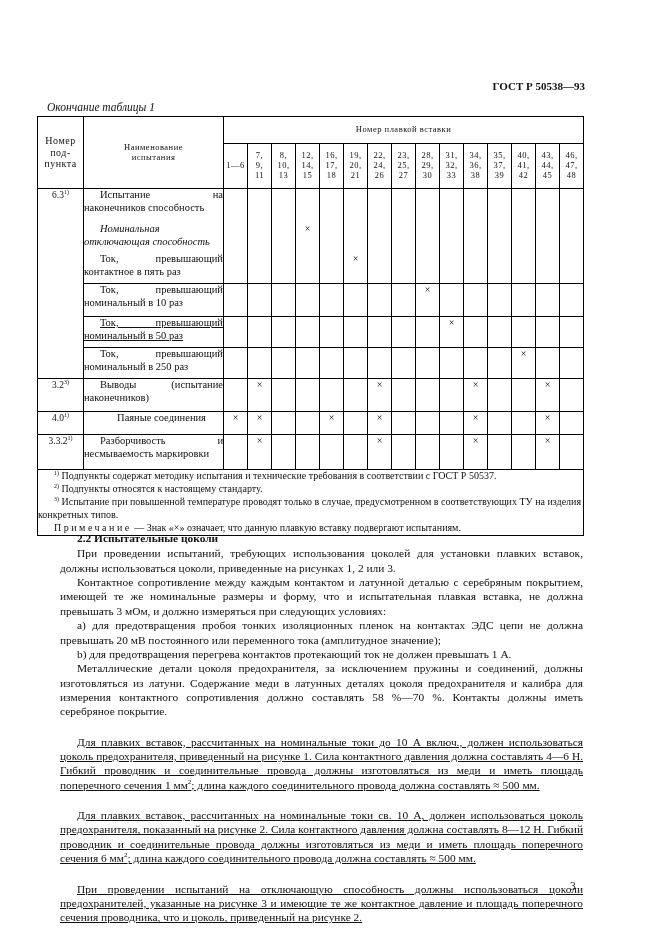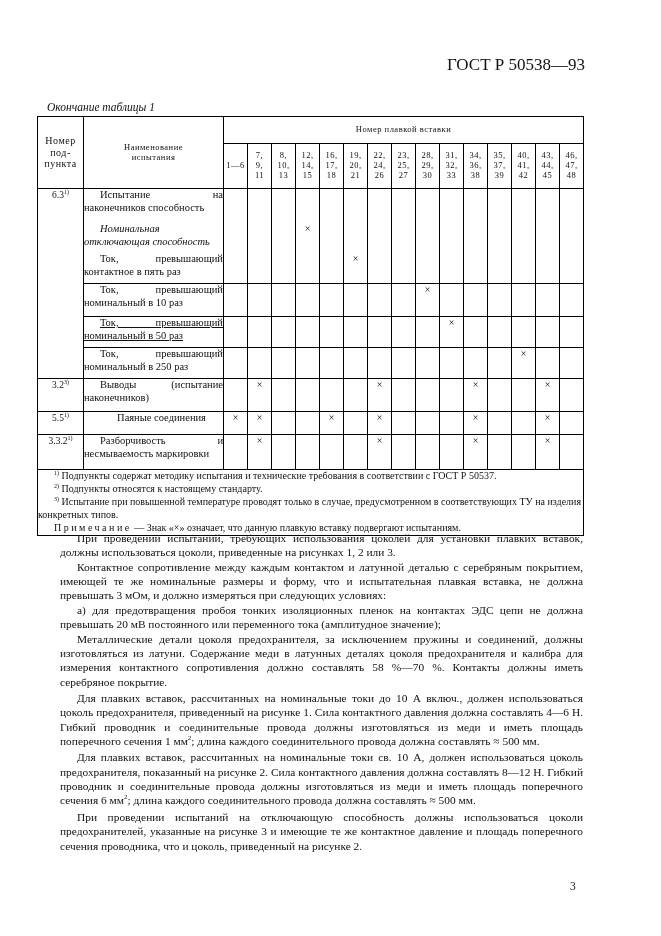--- a/index.html
+++ b/index.html
@@ -1,37 +1,37 @@
 <!DOCTYPE html>
 <html><head>
 <meta charset="utf-8">
 <style>
   html, body { margin: 0; padding: 0; background: #ffffff; }
   body { width: 661px; height: 936px; position: relative; font-family: "Liberation Serif", "DejaVu Serif", serif; color: #111; overflow: hidden; }
-  .header-code { position: absolute; top: 55px; right: 76px; font-weight: normal; font-size: 17px; }
+  .header-code { position: absolute; top: 80px; right: 76px; font-weight: bold; font-size: 11px; }
   .caption { position: absolute; top: 101px; left: 47px; font-style: italic; font-size: 11.5px; }
   table.main { position: absolute; top: 116px; left: 37px; width: 545px; border-collapse: collapse; table-layout: fixed; font-size: 10.5px; }
   table.main td, table.main th { border: 1.5px solid #000; padding: 0; vertical-align: top; }
   table.main th { font-weight: normal; font-size: 8.5px; letter-spacing: 0.5px; text-align: center; vertical-align: middle; line-height: 1.15; }
   th.grp { height: 26px; }
   th.num { height: 44px; font-size: 8.5px; letter-spacing: 0; }
   td.sub { font-size: 9.5px; text-align: center; padding-top: 3px; }
   td.sub sup { font-size: 6px; }
   td.name { padding: 2px 3px 2px 4px; line-height: 1.22; font-size: 10.5px; text-align: justify; }
   td.name .ind { text-indent: 16px; display:block; }
   td.mark { text-align: center; vertical-align: bottom; font-size: 10px; padding-bottom: 3px; }
   tr.thin td { border-top: 1px solid #000; }
   td.notes { padding: 3px 4px 2px 4px; font-size: 10px; line-height: 1.28; border: 1.5px solid #000; }
   td.notes p { margin: 0; }
   td.notes .in { text-indent: 16px; }
   td.notes sup { font-size: 6px; }
   .spaced { letter-spacing: 2.5px; }
   .body-text { position: absolute; top: 531px; left: 60px; width: 523px; font-size: 11.4px; line-height: 1.26; text-align: justify; }
   .body-text p { margin: 0; text-indent: 17px; }
-  .body-text p.gap { margin-top: 2px; }
+  .body-text p.gap { margin-top: 16px; text-decoration: underline; }
   .body-text h3 { margin: 0 0 1px 0; font-size: 11.4px; font-weight: bold; text-indent: 17px; }
   .body-text sup { font-size: 7px; }
   .page-num { position: absolute; top: 880px; left: 570px; font-size: 11.5px; }
 </style>
 </head>
 <body>
 
 <div class="header-code">ГОСТ Р 50538—93</div>
 <div class="caption">Окончание таблицы 1</div>
 
@@ -216,21 +216,21 @@
         <td class="mark"></td>
         <td class="mark"></td>
         <td class="mark"></td>
         <td class="mark">×</td>
         <td class="mark"></td>
         <td class="mark"></td>
         <td class="mark">×</td>
         <td class="mark"></td>
       </tr>
       <tr>
-        <td class="sub"><span>5.5</span><sup>1)</sup></td>
+        <td class="sub"><span>4.0</span><sup>1)</sup></td>
         <td class="name" style="height: 22px; text-align: center;">
           <span class="ind">Паяные соединения</span>
         </td>
         <td class="mark">×</td>
         <td class="mark">×</td>
         <td class="mark"></td>
         <td class="mark"></td>
         <td class="mark">×</td>
         <td class="mark"></td>
         <td class="mark">×</td>
@@ -269,22 +269,24 @@
           <p class="in"><sup>1)</sup> <span>Подпункты содержат методику испытания и технические требования в соответствии с ГОСТ Р 50537.</span></p>
           <p class="in"><sup>2)</sup> <span>Подпункты относятся к настоящему стандарту.</span></p>
           <p class="in"><sup>3)</sup> <span>Испытание при повышенной температуре проводят только в случае, предусмотренном в соответствующих ТУ на изделия конкретных типов.</span></p>
           <p class="in"><span class="spaced">Примечание</span><span> — Знак «×» означает, что данную плавкую вставку подвергают испытаниям.</span></p>
         </td>
       </tr>
     </tbody>
 </table>
 
 <div class="body-text">
+  <h3>2.2 Испытательные цоколи</h3>
   <p>При проведении испытаний, требующих использования цоколей для установки плавких вставок, должны использоваться цоколи, приведенные на рисунках 1, 2 или 3.</p>
   <p>Контактное сопротивление между каждым контактом и латунной деталью с серебряным покрытием, имеющей те же номинальные размеры и форму, что и испытательная плавкая вставка, не должна превышать 3 мОм, и должно измеряться при следующих условиях:</p>
   <p>a) для предотвращения пробоя тонких изоляционных пленок на контактах ЭДС цепи не должна превышать 20 мВ постоянного или переменного тока (амплитудное значение);</p>
+  <p>b) для предотвращения перегрева контактов протекающий ток не должен превышать 1 А.</p>
   <p>Металлические детали цоколя предохранителя, за исключением пружины и соединений, должны изготовляться из латуни. Содержание меди в латунных деталях цоколя предохранителя и калибра для измерения контактного сопротивления должно составлять 58 %—70 %. Контакты должны иметь серебряное покрытие.</p>
   <p class="gap"><span>Для плавких вставок, рассчитанных на номинальные токи до 10 А включ., должен использоваться цоколь предохранителя, приведенный на рисунке 1. Сила контактного давления должна составлять 4—6 Н. Гибкий проводник и соединительные провода должны изготовляться из меди и иметь площадь поперечного сечения 1 мм</span><sup>2</sup><span>; длина каждого соединительного провода должна составлять ≈ 500 мм.</span></p>
   <p class="gap"><span>Для плавких вставок, рассчитанных на номинальные токи св. 10 А, должен использоваться цоколь предохранителя, показанный на рисунке 2. Сила контактного давления должна составлять 8—12 Н. Гибкий проводник и соединительные провода должны изготовляться из меди и иметь площадь поперечного сечения 6 мм</span><sup>2</sup><span>; длина каждого соединительного провода должна составлять ≈ 500 мм.</span></p>
   <p class="gap">При проведении испытаний на отключающую способность должны использоваться цоколи предохранителей, указанные на рисунке 3 и имеющие те же контактное давление и площадь поперечного сечения проводника, что и цоколь, приведенный на рисунке 2.</p>
 </div>
 
 <div class="page-num">3</div>
 
 </body></html>

